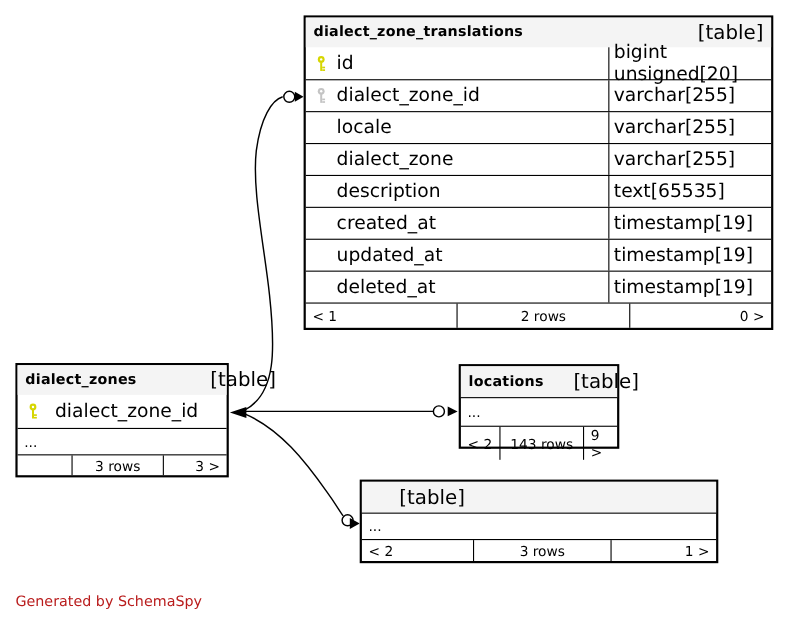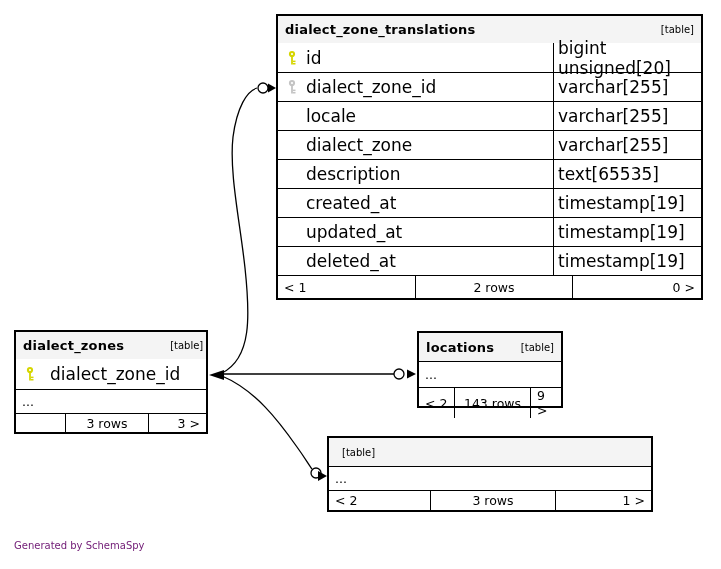--- a/index.html
+++ b/index.html
@@ -10,21 +10,21 @@
   .rel-layer{position:absolute;left:0;top:0;width:721px;height:569px;}
   .tbl{
     position:absolute;background:#fff;border:2px solid #000;box-sizing:border-box;
     display:flex;flex-direction:column;
   }
   .hdr{
     background:#f4f4f4;display:flex;align-items:center;justify-content:space-between;
     padding:0 7px;box-sizing:border-box;
   }
   .hdr .title{font-weight:bold;font-size:13px;letter-spacing:.2px;}
-  .hdr .tag{font-size:10px;margin-left:6px;}
+  .hdr .tag{font-size:18px;margin-left:27px;}
   .row{display:flex;align-items:stretch;border-top:1px solid #000;box-sizing:border-box;}
   .cell{display:flex;align-items:center;box-sizing:border-box;font-size:17px;}
   .cell.namec{padding-left:8px;flex:1;}
   .cell.typec{border-left:1px solid #000;padding-left:4px;}
   .iconslot{width:20px;display:inline-flex;align-items:center;flex:0 0 20px;}
   .dotsrow{border-top:1px solid #000;display:flex;align-items:center;
     padding-left:6px;font-size:12.5px;box-sizing:border-box;}
   .ftr{display:flex;border-top:1px solid #000;box-sizing:border-box;font-size:12.5px;}
   .fcell{display:flex;align-items:center;box-sizing:border-box;padding:0 6px;}
   .fcell.mid,.fcell.rgt{border-left:1px solid #000;}
@@ -64,21 +64,21 @@
 
   
   .t-phenomenon{left:327px;top:436px;width:326px;height:76px;}
   .t-phenomenon .hdr{height:28px;flex:0 0 28px;}
   .t-phenomenon .dotsrow{height:24px;flex:0 0 24px;}
   .t-phenomenon .ftr{flex:1;}
   .t-phenomenon .fcell.lft{width:101px;}
   .t-phenomenon .fcell.mid{width:125px;}
   .t-phenomenon .fcell.rgt{flex:1;}
 
-  .credit{position:absolute;left:14px;top:540px;font-size:10px;color:#701a75;}
+  .credit{position:absolute;left:14px;top:540px;font-size:13px;color:#b91c1c;}
   .keysvg{display:block;}
 </style>
 </head>
 <body>
 
 <div class="canvas">
 
   <svg class="rel-layer" viewBox="0 0 721 569" xmlns="http://www.w3.org/2000/svg">
 
     <polygon points="209,375 224,370 224,380" fill="#000"></polygon>

